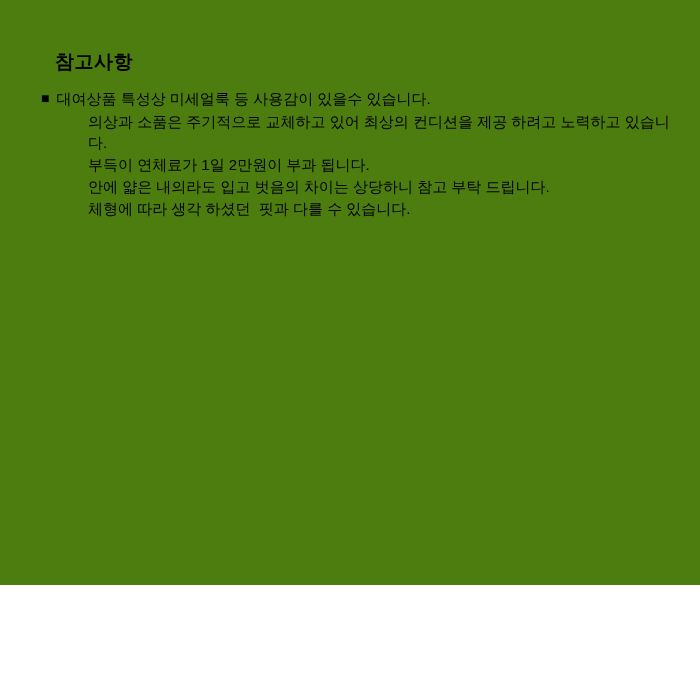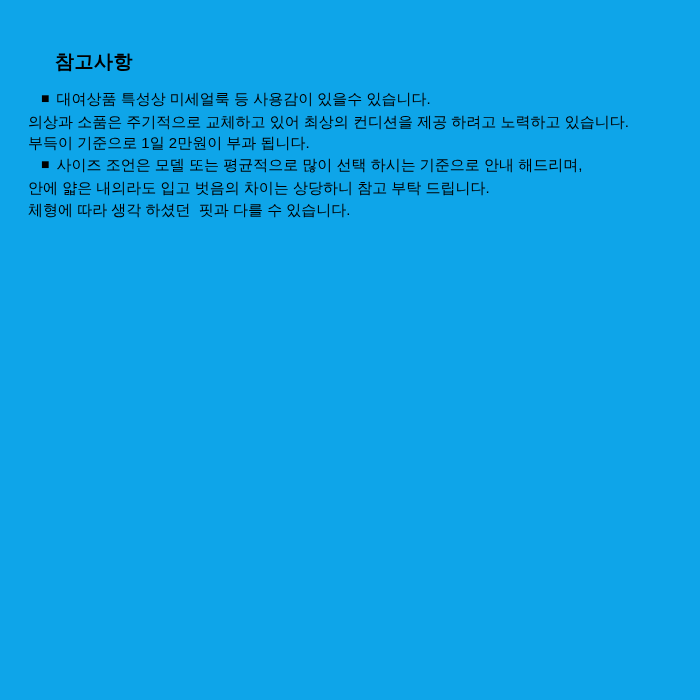--- a/index.html
+++ b/index.html
@@ -10,22 +10,22 @@
   body {
     width: 700px;
     height: 700px;
     font-family: "Liberation Sans", "DejaVu Sans", sans-serif;
     color: #000000;
     overflow: hidden;
   }
   .page {
     position: relative;
     width: 700px;
-    height: 700px;
-    background: #0ea5e9;
+    height: 585px;
+    background: #4d7c0f;
   }
   .title {
     position: absolute;
     left: 55px;
     top: 49px;
     margin: 0;
     font-size: 19px;
     font-weight: 700;
     letter-spacing: 0.5px;
     color: #000000;
@@ -39,21 +39,21 @@
   .line {
     font-size: 15px;
     line-height: 21.7px;
     white-space: pre-wrap;
     color: #000000;
   }
   .line.bullet {
     padding-left: 41px;
   }
   .line.cont {
-    padding-left: 28px;
+    padding-left: 88px;
   }
   .sq {
     display: inline-block;
     font-size: 14px;
     margin-right: 7px;
     transform: translateY(-1px);
   }
 </style>
 </head>
 <body>
@@ -62,23 +62,22 @@
 
   <h1 class="title">참고사항</h1>
 
   <div class="notes">
 
     <div class="line bullet"><span class="sq">■</span><span>대여상품 특성상 미세얼룩 등 사용감이 있을수 있습니다.</span></div>
 
     <div class="line cont"><span>의상과 소품은 주기적으로 교체하고 있어 최상의 컨디션을 제공 하려고 노력하고 있습니다.</span></div>
 
 
-    <div class="line cont"><span>부득이 기준으로 1일 2만원이 부과 됩니다.</span></div>
+    <div class="line cont"><span>부득이 연체료가 1일 2만원이 부과 됩니다.</span></div>
 
-    <div class="line bullet"><span class="sq">■</span><span>사이즈 조언은 모델 또는 평균적으로 많이 선택 하시는 기준으로 안내 해드리며,</span></div>
 
     <div class="line cont"><span>안에 얇은 내의라도 입고 벗음의 차이는 상당하니 참고 부탁 드립니다.</span></div>
 
     <div class="line cont"><span>체형에 따라 생각 하셨던  핏과 다를 수 있습니다.</span></div>
 
 
   </div>
 </div>
 
 </body></html>

